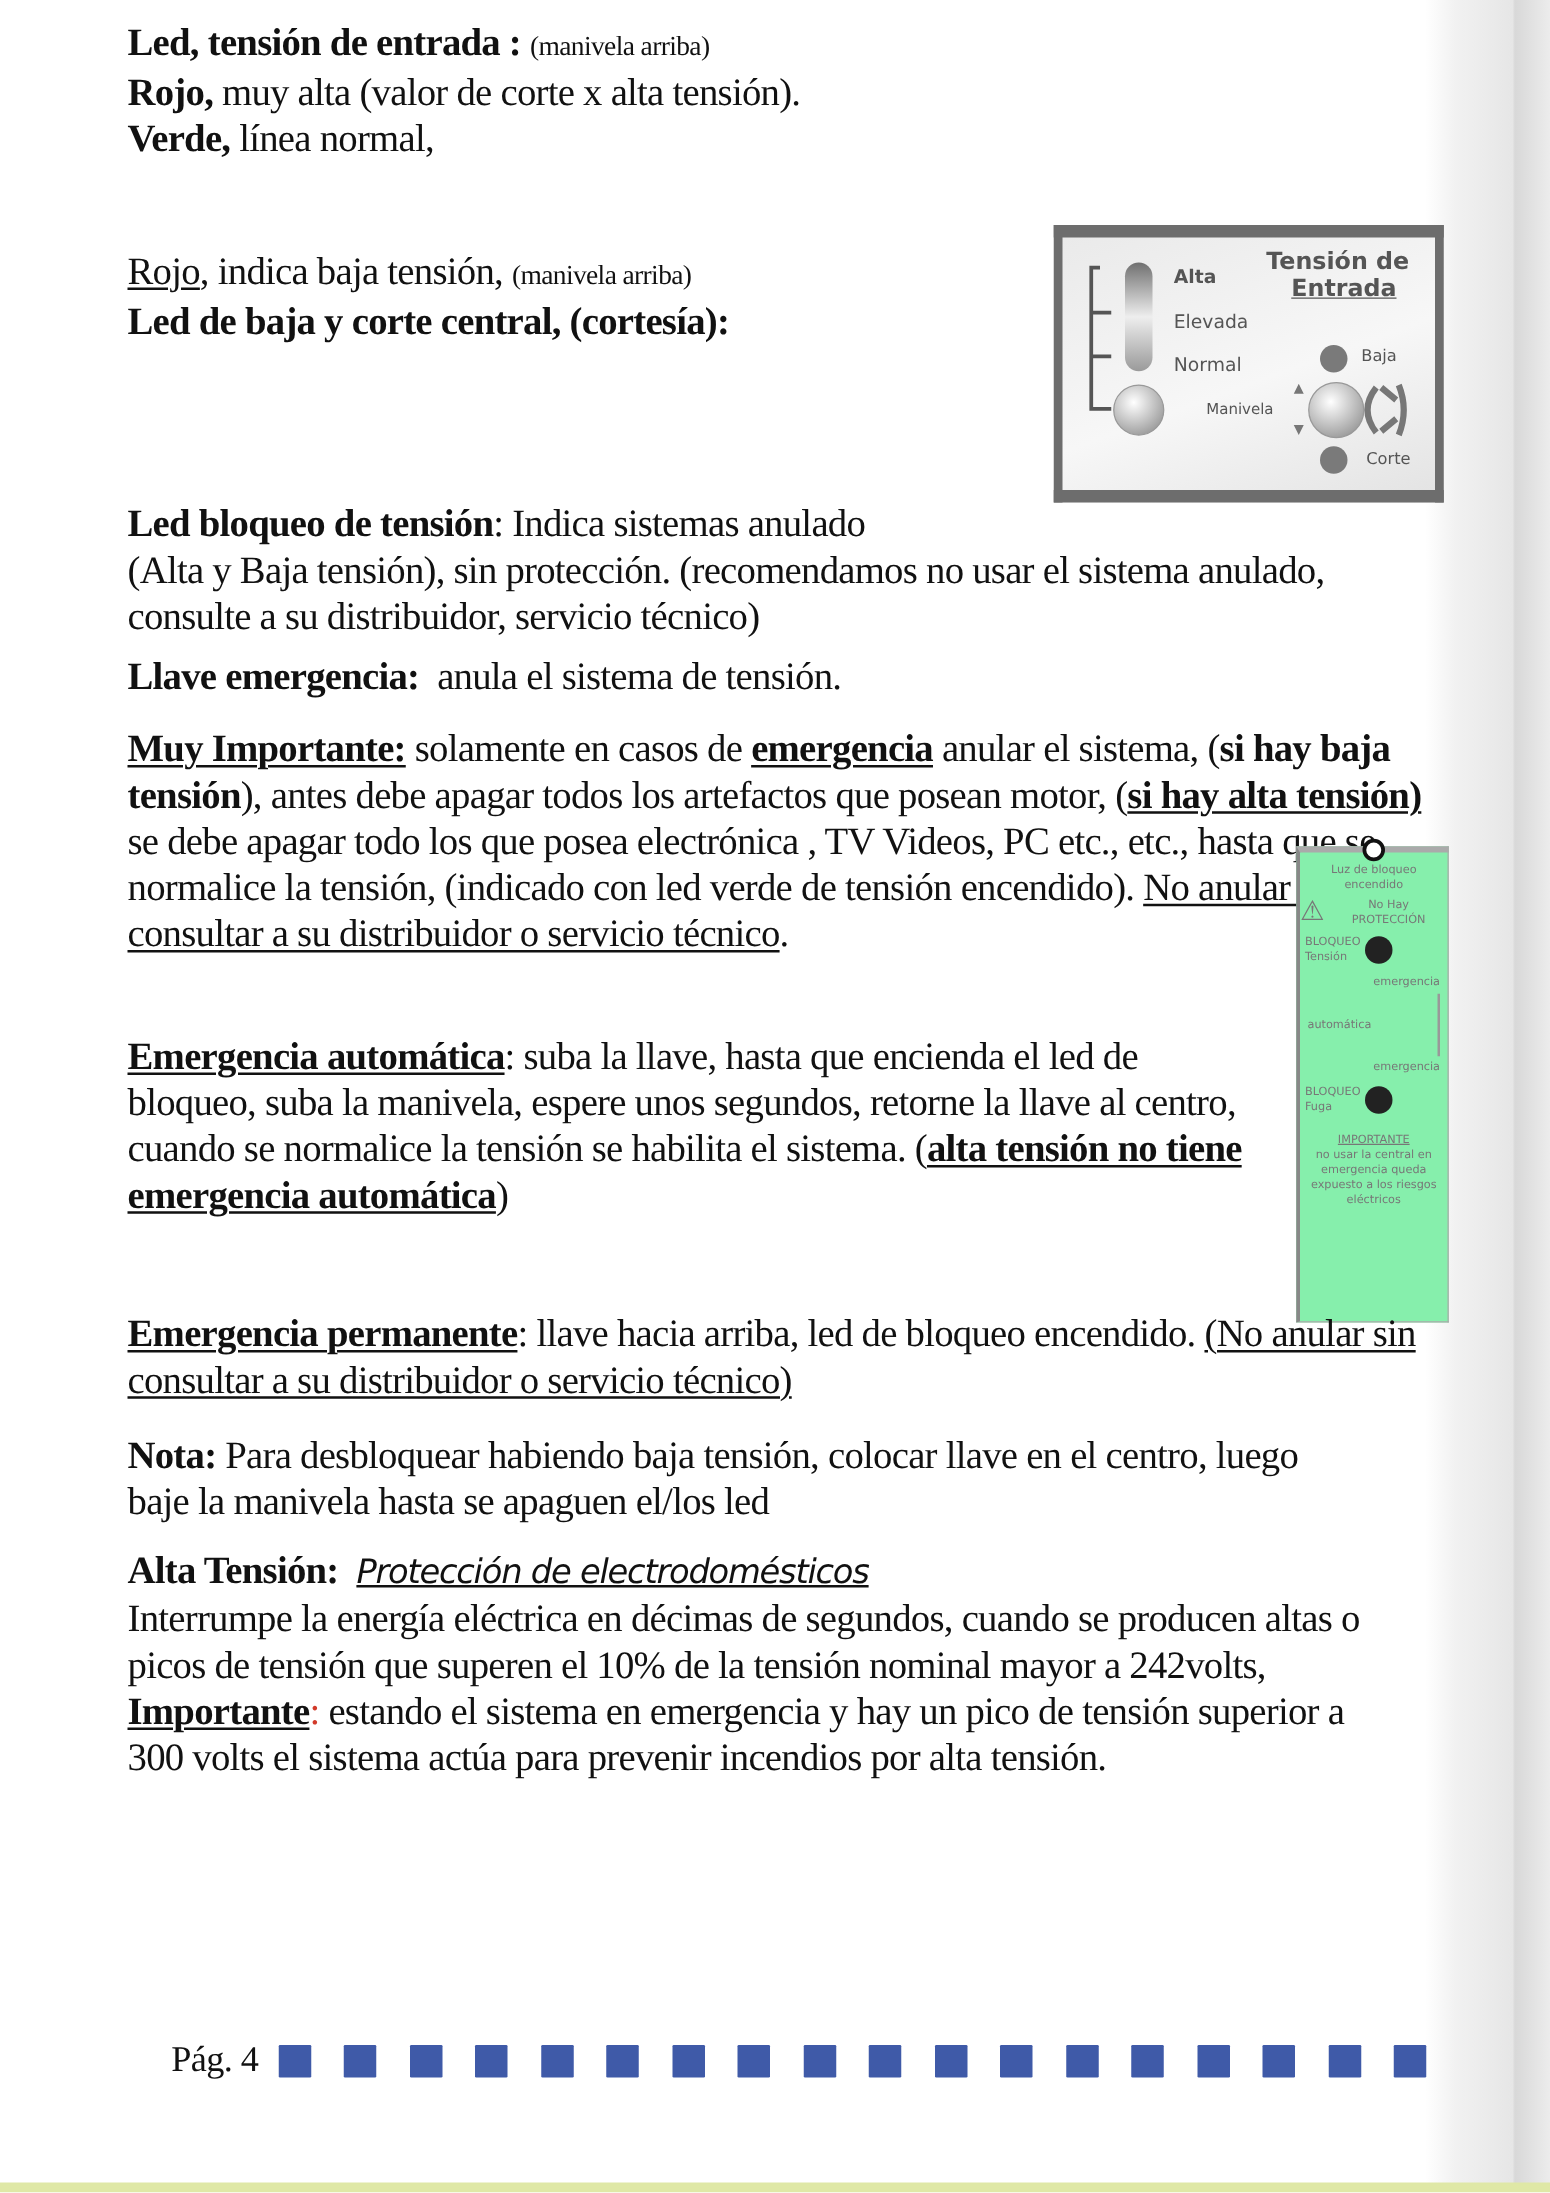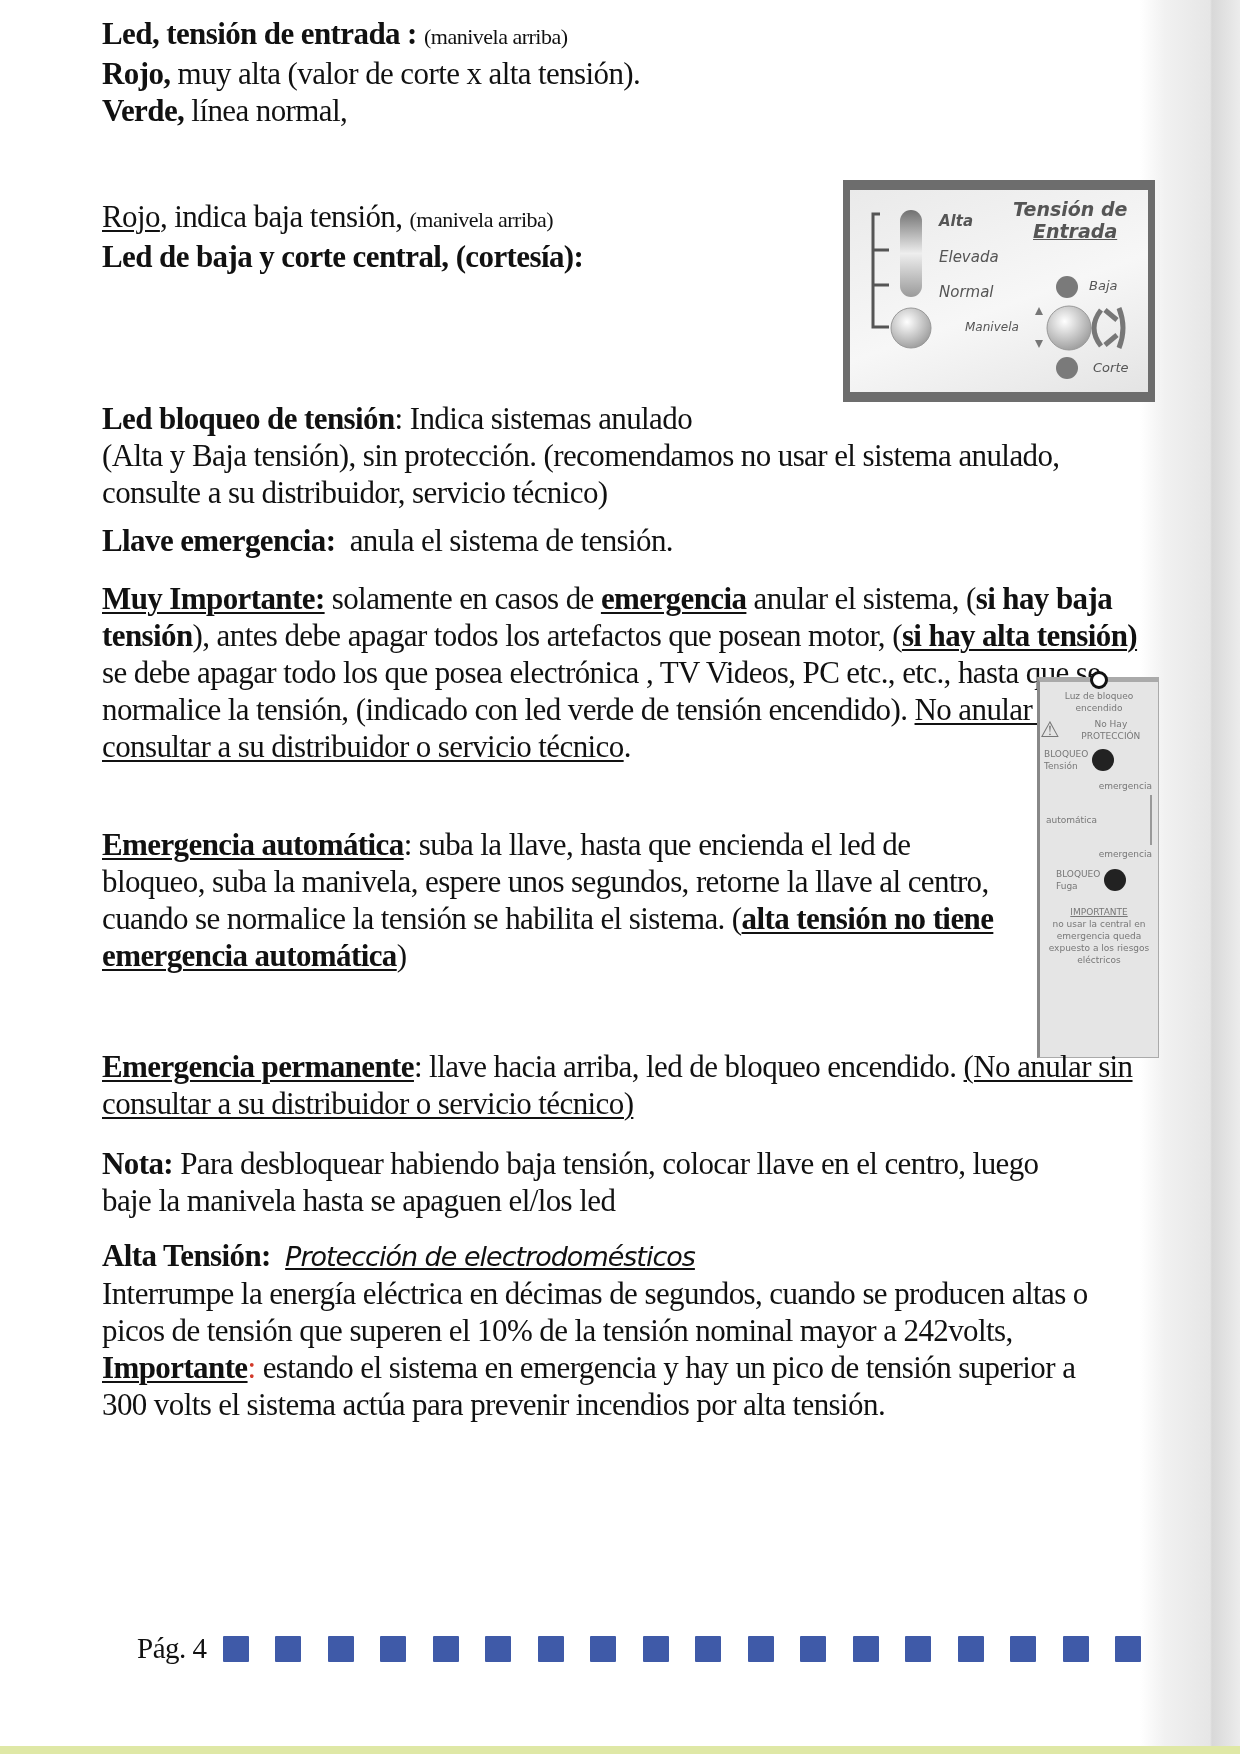--- a/index.html
+++ b/index.html
@@ -29,21 +29,21 @@
     background: linear-gradient(#6d6d6d,#6d6d6d) top/100% 10px no-repeat,
                 linear-gradient(#6d6d6d,#6d6d6d) bottom/100% 10px no-repeat,
                 linear-gradient(#6d6d6d,#6d6d6d) left/7px 100% no-repeat,
                 linear-gradient(#6d6d6d,#6d6d6d) right/7px 100% no-repeat,
                 linear-gradient(160deg, #e9e9e9, #f7f7f7 55%, #e2e2e2);
     font-family: "DejaVu Sans", sans-serif; color: #555;
   }
   .side-panel {
     position: absolute; left: 1037px; top: 677px; width: 118px; height: 375px;
     border: 1px solid #aaa; border-left: 3px solid #888; border-top: 5px solid #aaa;
-    background: #e5e5e5; font-family: "DejaVu Sans", sans-serif; color: #777;
+    background: #86efac; font-family: "DejaVu Sans", sans-serif; color: #777;
     font-size: 9px; text-align: center; line-height: 12px;
   }
   .pager { position: absolute; left: 137px; top: 1632px; display: flex; align-items: center; }
   .pager .lbl { font-size: 29px; margin-right: 16px; letter-spacing: -0.5px; }
   .sq { width: 26px; height: 26px; background: #3f5aa8; margin-right: 26.5px; border-radius: 1px; }
 </style>
 </head>
 <body>
 
 <div class="right-edge"></div>
@@ -55,21 +55,21 @@
     <div><b>Led, tensión de entrada :</b> <span class="small">(manivela arriba)</span></div>
     <div><b>Rojo,</b><span> muy alta (valor de corte x alta tensión).</span></div>
     <div><b>Verde,</b><span> línea normal,</span></div>
   </div>
 
   <div class="sec" style="top:198px; width:730px;">
     <div><u>Rojo</u><span>, indica baja tensión, </span><span class="small">(manivela arriba)</span></div>
     <div><b>Led de baja y corte central, (cortesía):</b></div>
   </div>
 
-  <div class="panel" style="left:741px;font-style:italic;">
+  <div class="panel" style="left:741px;">
     <svg width="312" height="222" style="position:absolute;left:0;top:0;">
       <defs>
         <linearGradient id="bar" x1="0" y1="0" x2="0" y2="1">
           <stop offset="0" stop-color="#707070"></stop>
             <stop offset="0.5" stop-color="#eeeeee"></stop>
             <stop offset="1" stop-color="#9a9a9a"></stop>
         </linearGradient>
         <radialGradient id="knob" cx="0.4" cy="0.35" r="0.7">
           <stop offset="0" stop-color="#ffffff"></stop>
             <stop offset="1" stop-color="#9a9a9a"></stop>
@@ -123,21 +123,21 @@
     <div style="display:flex;align-items:center;gap:4px;margin-top:6px;padding-left:4px;">
       <span style="width:44px;text-align:left;">BLOQUEO Tensión</span>
       <span style="width:22px;height:22px;border-radius:50%;background:#222;"></span>
     </div>
     <div style="margin-top:8px;text-align:right;padding-right:6px;">emergencia</div>
     <div style="display:flex;justify-content:space-between;align-items:center;padding:0 6px;height:56px;">
       <span>automática</span>
       <span style="width:2px;height:50px;background:#999;"></span>
     </div>
     <div style="text-align:right;padding-right:6px;">emergencia</div>
-    <div style="display:flex;align-items:center;gap:4px;margin-top:8px;padding-left:16px;">
+    <div style="display:flex;align-items:center;gap:4px;margin-top:8px;padding-left:4px;">
       <span style="width:44px;text-align:left;">BLOQUEO Fuga</span>
       <span style="width:22px;height:22px;border-radius:50%;background:#222;"></span>
     </div>
     <div style="margin-top:14px;text-decoration:underline;">IMPORTANTE</div>
     <div style="padding:0 4px;">no usar la central en emergencia queda expuesto a los riesgos eléctricos</div>
   </div>
 
   <div class="sec" style="top:1048px; width:1050px;">
     <div style="width:900px;display:inline;"><b><u>Emergencia permanente</u></b><span>:  llave hacia arriba, led de bloqueo encendido. </span><u>(No anular sin consultar a su distribuidor o servicio técnico)</u></div>
   </div>

